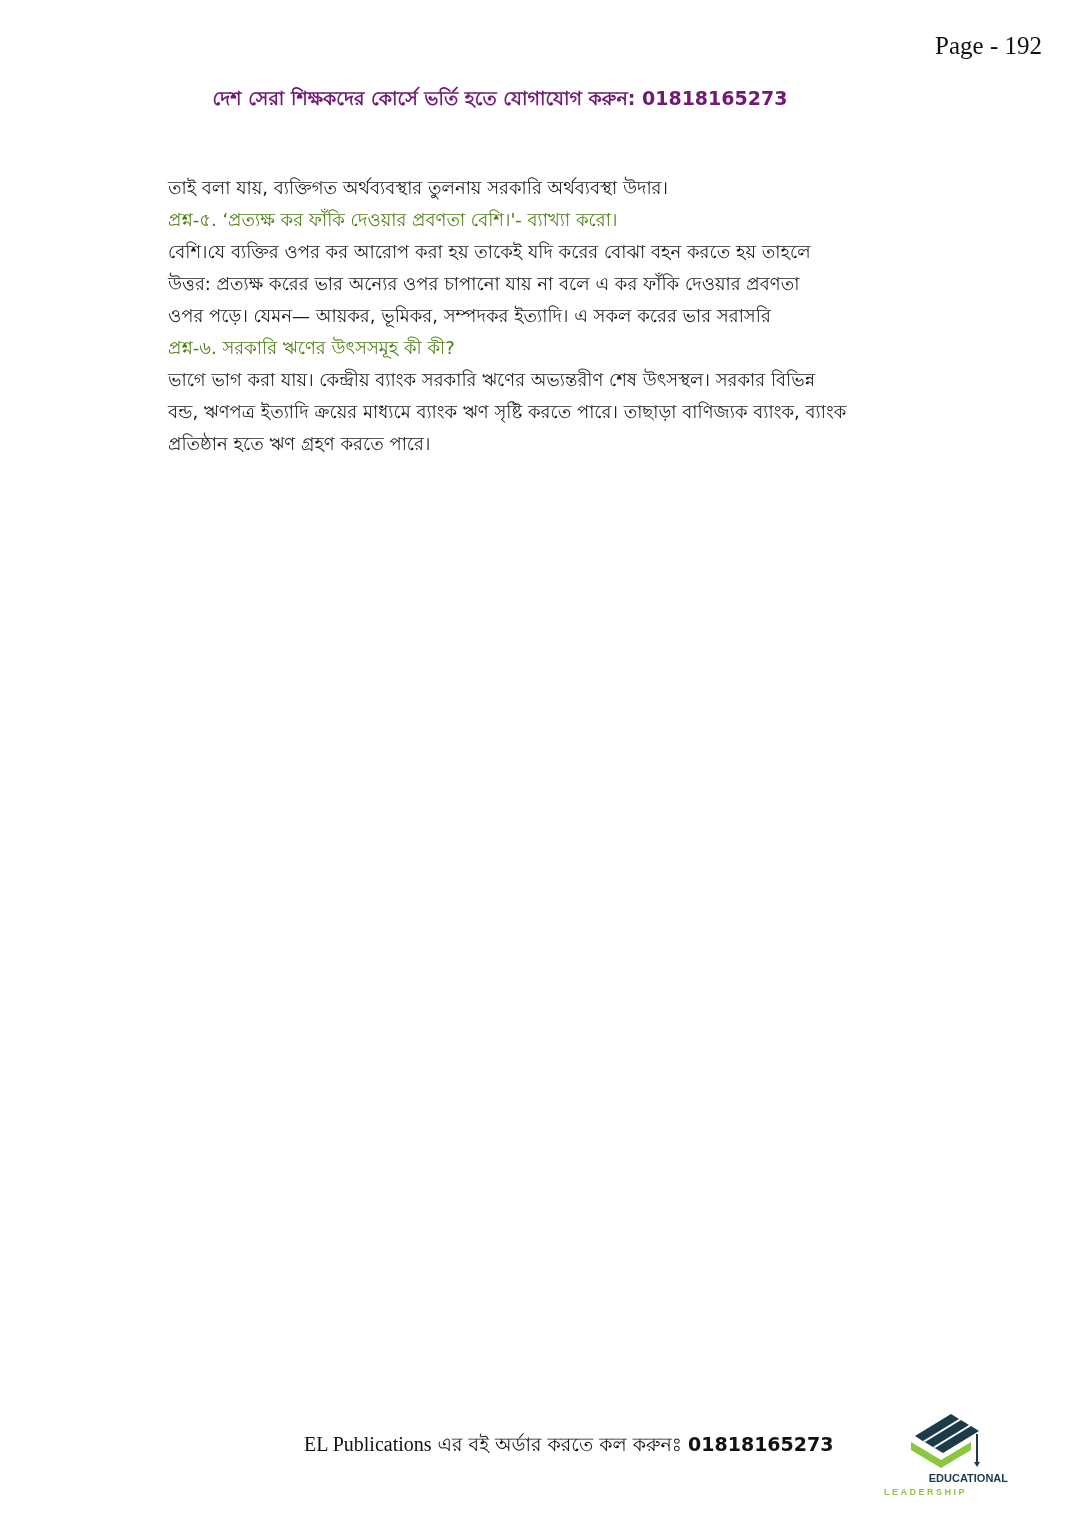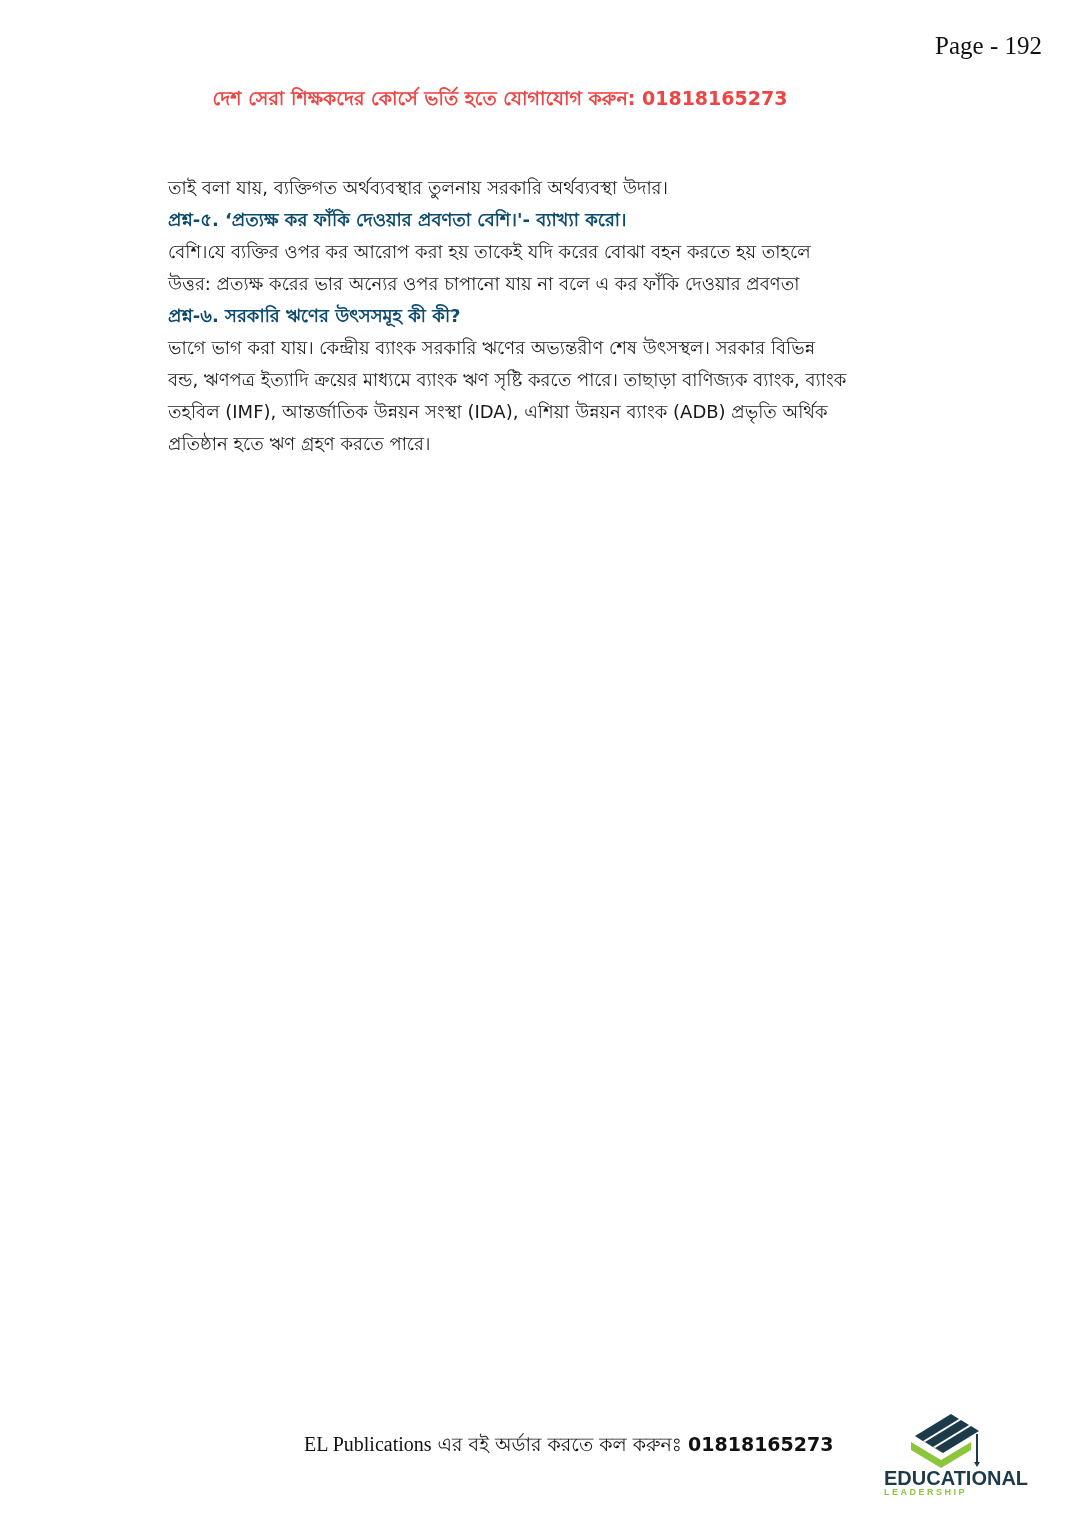--- a/index.html
+++ b/index.html
@@ -24,39 +24,39 @@
       color: #111;
     }
     .header-banner {
       position: absolute;
       top: 84px;
       left: 0;
       width: 1000px;
       text-align: center;
       font-size: 19px;
       font-weight: bold;
-      color: #ef4444;
+      color: #701a75;
     }
     .content {
       position: absolute;
       top: 172px;
       left: 144px;
       width: 800px;
     }
     .line {
       font-size: 18px;
       line-height: 32px;
       height: 32px;
       white-space: nowrap;
       color: #1a1a1a;
       margin-left: 24px;
     }
     .question {
-      font-weight: bold;
-      color: #0c4a6e;
+      font-weight: normal;
+      color: #4d7c0f;
     }
     .footer {
       position: absolute;
       top: 1430px;
       left: 258px;
       font-size: 19px;
       color: #111;
       white-space: nowrap;
       margin-left: 46px;
     }
@@ -73,24 +73,24 @@
       top: 1408px;
       left: 884px;
       width: 124px;
       height: 96px;
     }
     .logo svg {
       display: block;
       margin: 0 auto;
     }
     .logo-title {
-      text-align: center;
+      text-align: right;
       font-family: "Liberation Sans", "DejaVu Sans", sans-serif;
       font-weight: bold;
-      font-size: 20px;
+      font-size: 11px;
       color: #1d3a4a;
       letter-spacing: 0px;
       margin-top: 0px;
       line-height: 17px;
     }
     .logo-sub {
       font-family: "Liberation Sans", "DejaVu Sans", sans-serif;
       font-weight: bold;
       font-size: 9px;
       color: #8cc63f;
@@ -103,24 +103,24 @@
 
 <div class="page-number">Page - 192</div>
 
 <div class="header-banner">দেশ সেরা শিক্ষকদের কোর্সে ভর্তি হতে যোগাযোগ করুন: 01818165273</div>
 
 <div class="content">
   <div class="line">তাই বলা যায়, ব্যক্তিগত অর্থব্যবস্থার তুলনায় সরকারি অর্থব্যবস্থা উদার।</div>
   <div class="line question">প্রশ্ন-৫. ‘প্রত্যক্ষ কর ফাঁকি দেওয়ার প্রবণতা বেশি।'- ব্যাখ্যা করো।</div>
   <div class="line">বেশি।যে ব্যক্তির ওপর কর আরোপ করা হয় তাকেই যদি করের বোঝা বহন করতে হয় তাহলে</div>
   <div class="line">উত্তর: প্রত্যক্ষ করের ভার অন্যের ওপর চাপানো যায় না বলে এ কর ফাঁকি দেওয়ার প্রবণতা</div>
+  <div class="line">ওপর পড়ে। যেমন— আয়কর, ভূমিকর, সম্পদকর ইত্যাদি। এ সকল করের ভার সরাসরি</div>
   <div class="line question">প্রশ্ন-৬. সরকারি ঋণের উৎসসমূহ কী কী?</div>
   <div class="line">ভাগে ভাগ করা যায়। কেন্দ্রীয় ব্যাংক সরকারি ঋণের অভ্যন্তরীণ শেষ উৎসস্থল। সরকার বিভিন্ন</div>
   <div class="line">বন্ড, ঋণপত্র ইত্যাদি ক্রয়ের মাধ্যমে ব্যাংক ঋণ সৃষ্টি করতে পারে। তাছাড়া বাণিজ্যক ব্যাংক, ব্যাংক</div>
-  <div class="line">তহবিল (IMF), আন্তর্জাতিক উন্নয়ন সংস্থা (IDA), এশিয়া উন্নয়ন ব্যাংক (ADB) প্রভৃতি অর্থিক</div>
   <div class="line">প্রতিষ্ঠান হতে ঋণ গ্রহণ করতে পারে।</div>
 </div>
 
 <div class="footer">
   <span class="en">EL Publications</span><span> এর বই অর্ডার করতে কল করুনঃ </span><span class="phone">01818165273</span>
 </div>
 
 <div class="logo">
   <svg width="90" height="62" viewBox="0 0 90 62">
 

